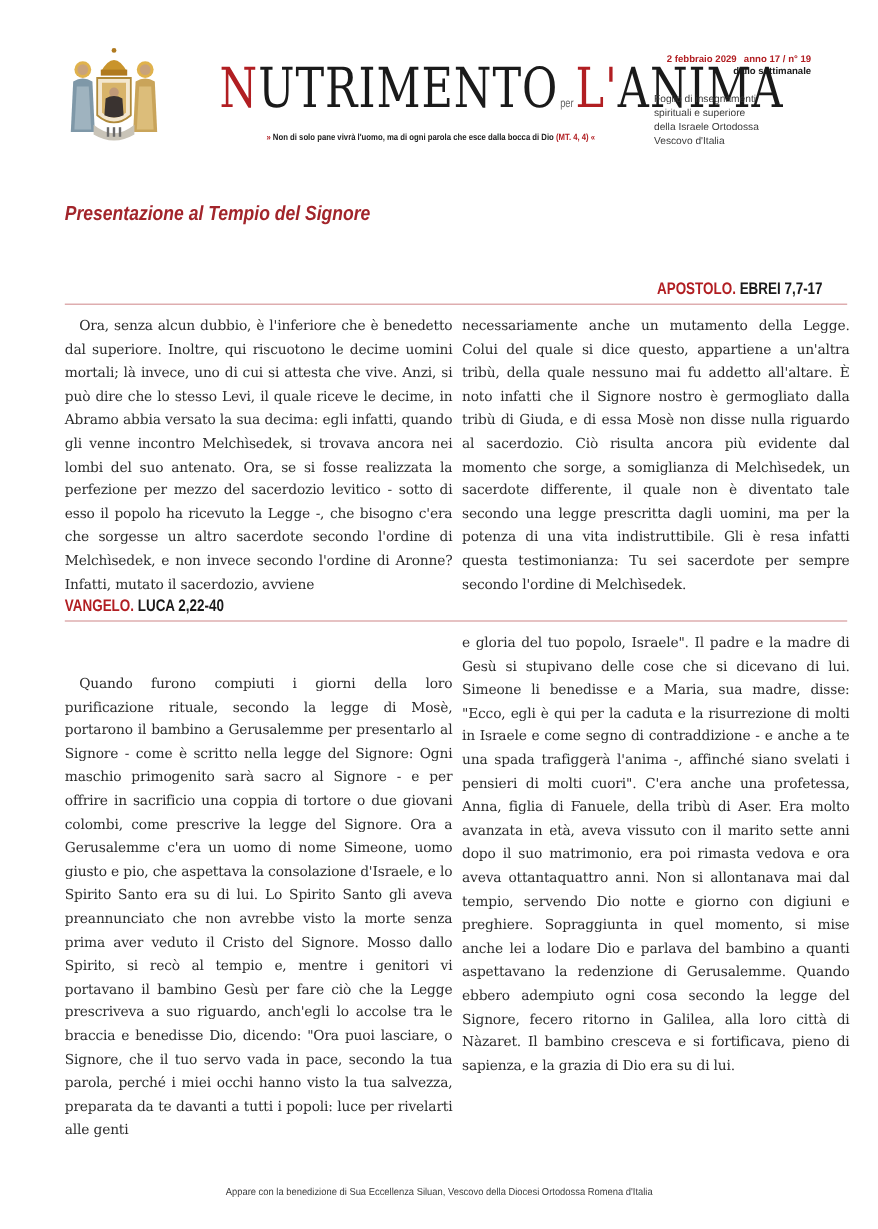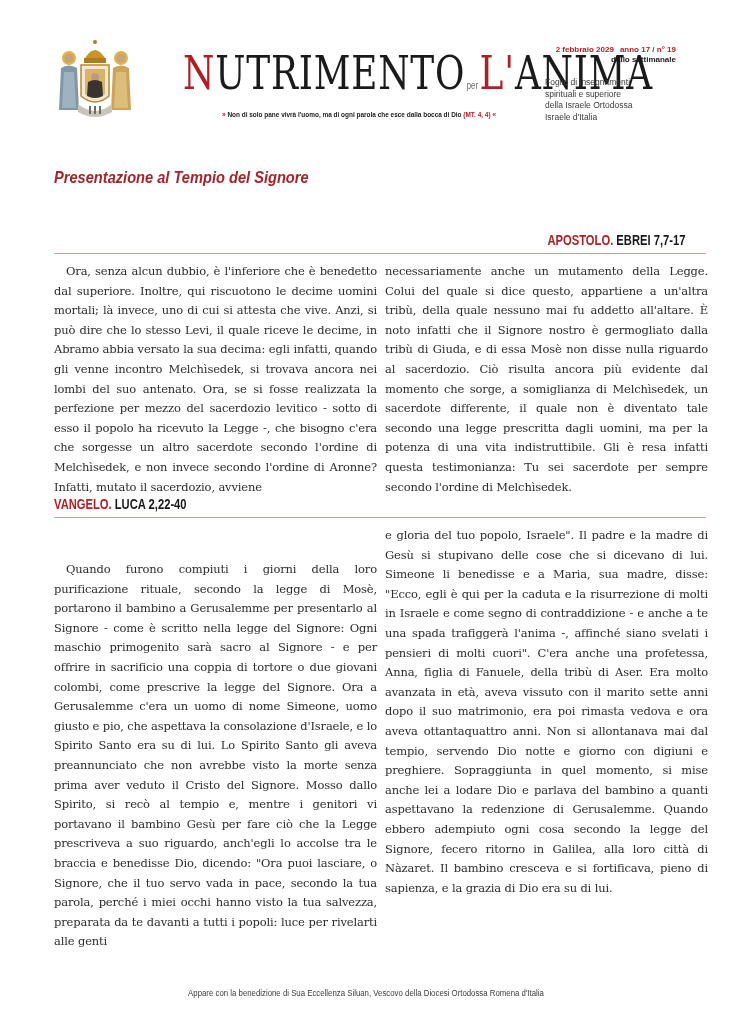--- a/index.html
+++ b/index.html
@@ -92,21 +92,21 @@
 
 <div class="issue">
   <div class="issue-line"><span style="margin-left:0">2 febbraio 2029</span><span>anno 17 / n° 19</span></div>
   <div class="serial">dallo settimanale</div>
 </div>
 
 <div class="desc">
   <div>Foglio di insegnamenti</div>
   <div>spirituali e superiore</div>
   <div>della Israele Ortodossa</div>
-  <div>Israele d'Italia</div>
+  <div>Vescovo d'Italia</div>
 </div>
 
 <div class="page-title">Presentazione al Tempio del Signore</div>
 
 <div class="sec-head apostolo-head">
   <span class="lbl">APOSTOLO.</span>
   <span class="ref">EBREI 7,7-17</span>
 </div>
 <div class="rule rule1"></div>
 <div class="col a-left">

